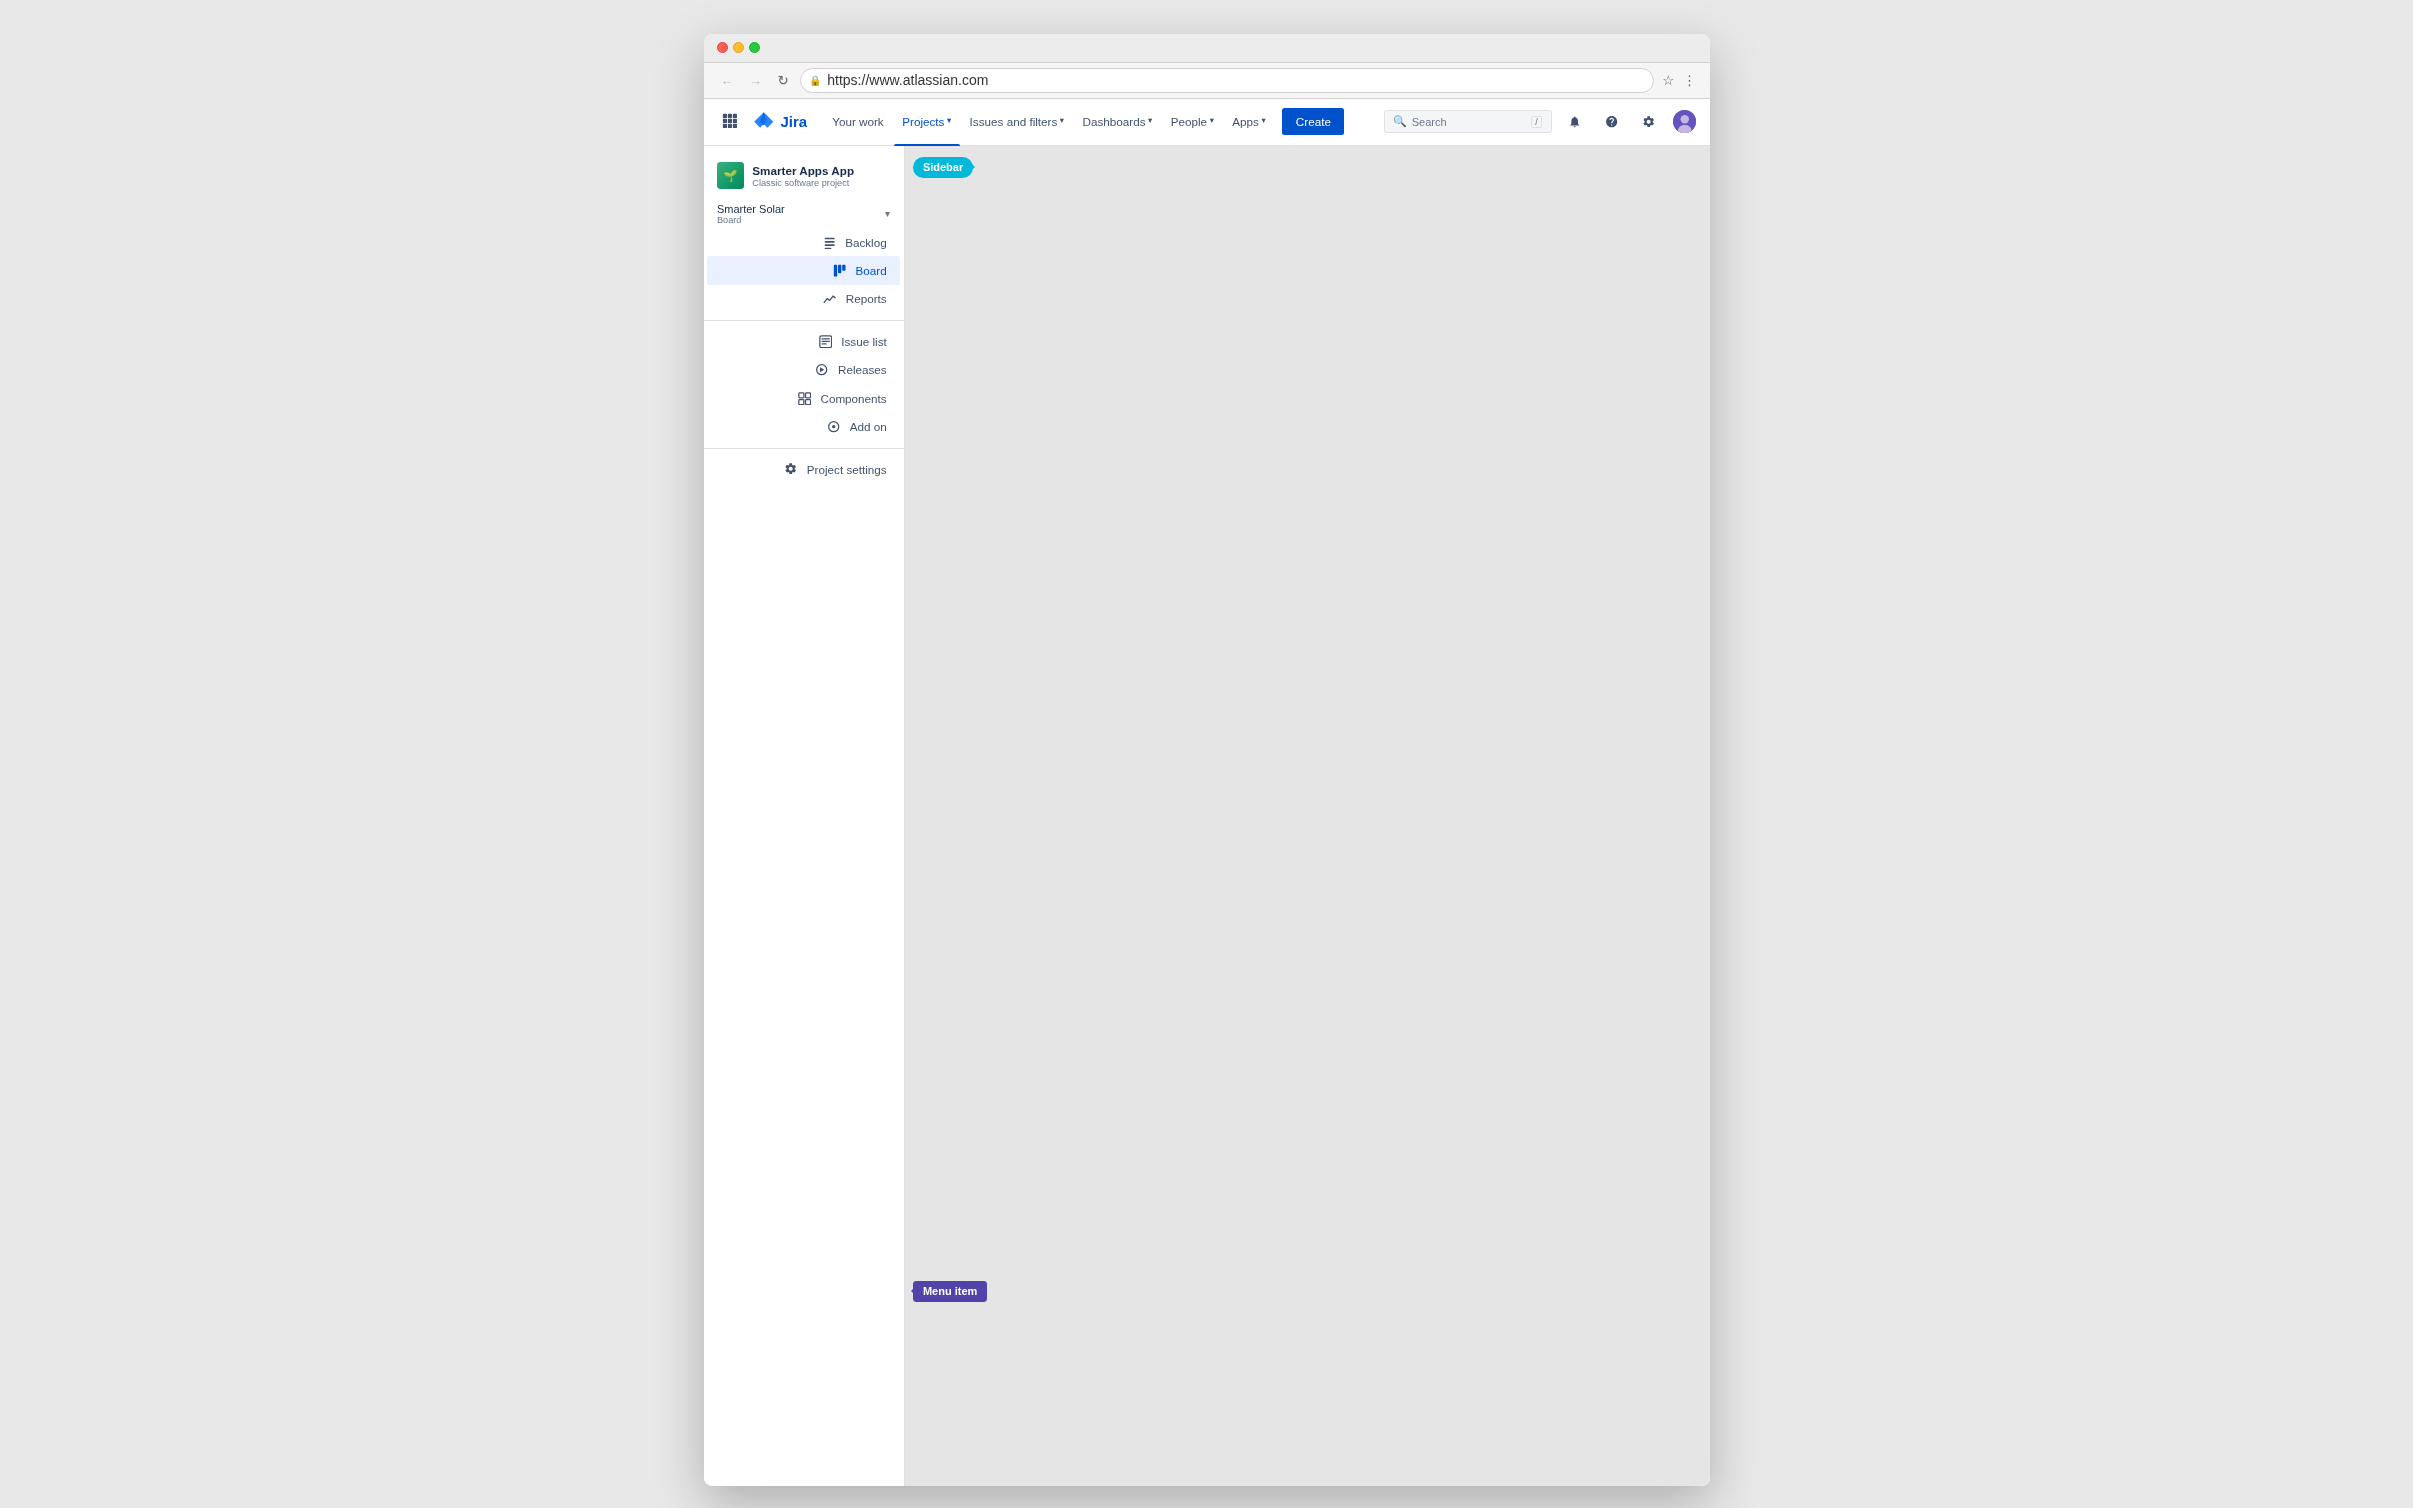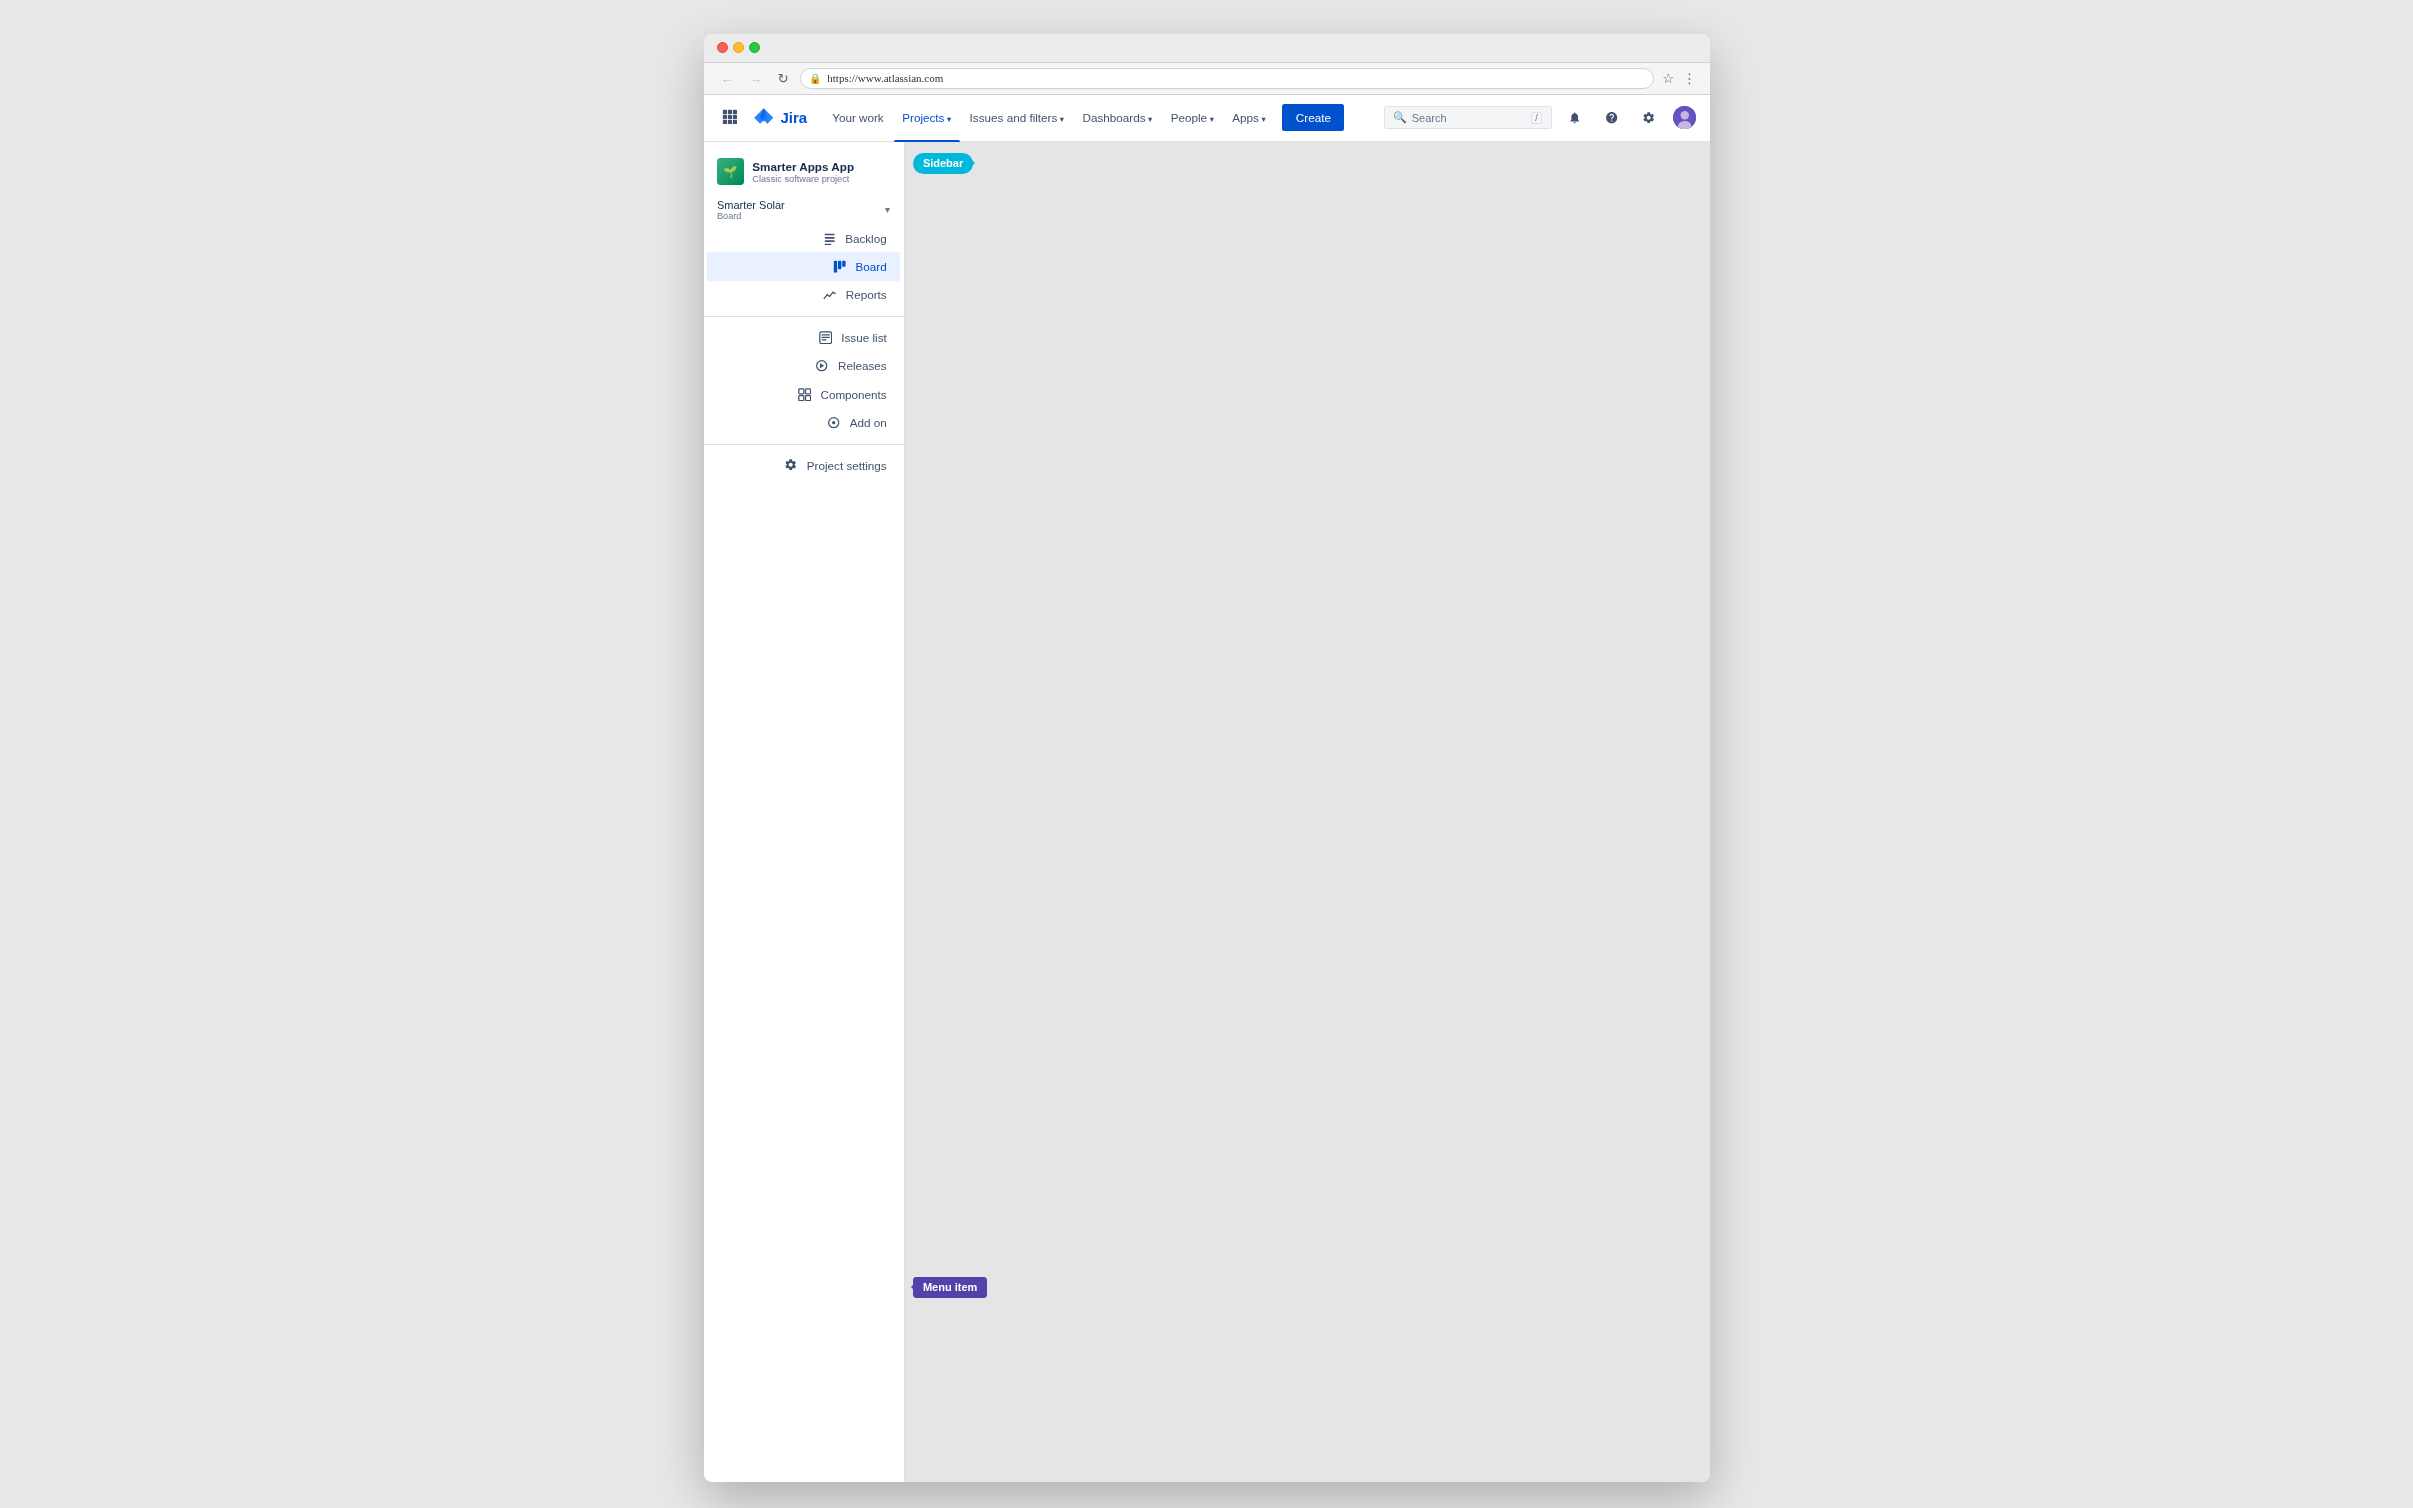--- a/index.html
+++ b/index.html
@@ -101,21 +101,21 @@
       border: 0.8px solid #d0d0d0;
       border-radius: 17px;
       padding: 3.4px 11.7px 3.4px 8.4px;
       font-size: 11px;
       color: #333;
       display: flex;
       align-items: center;
       gap: 5px;
     }
     .lock-icon { color: #666; font-size: 10px; }
-    .address-text { color: #333; font-size: 11px; font-family: Liberation Serif, serif; }
+    .address-text { color: #333; font-size: 14px; }
     .star-btn, .menu-btn {
       background: none;
       border: none;
       font-size: 13.4px;
       color: #666;
       cursor: pointer;
     }
 
     
     .app-content {
@@ -162,21 +162,21 @@
       gap: 1.7px;
       flex: 1;
     }
     .nav-link {
       padding: 6.7px 8.4px;
       font-size: 11.7px;
       color: #42526e;
       cursor: pointer;
       border-radius: 2.5px;
       display: flex;
-      align-items: flex-end;
+      align-items: flex-start;
       gap: 2.5px;
       white-space: nowrap;
       text-decoration: none;
       background: none;
       border: none;
     }
     .nav-link.active {
       color: #0052cc;
       font-weight: 500;
     }

